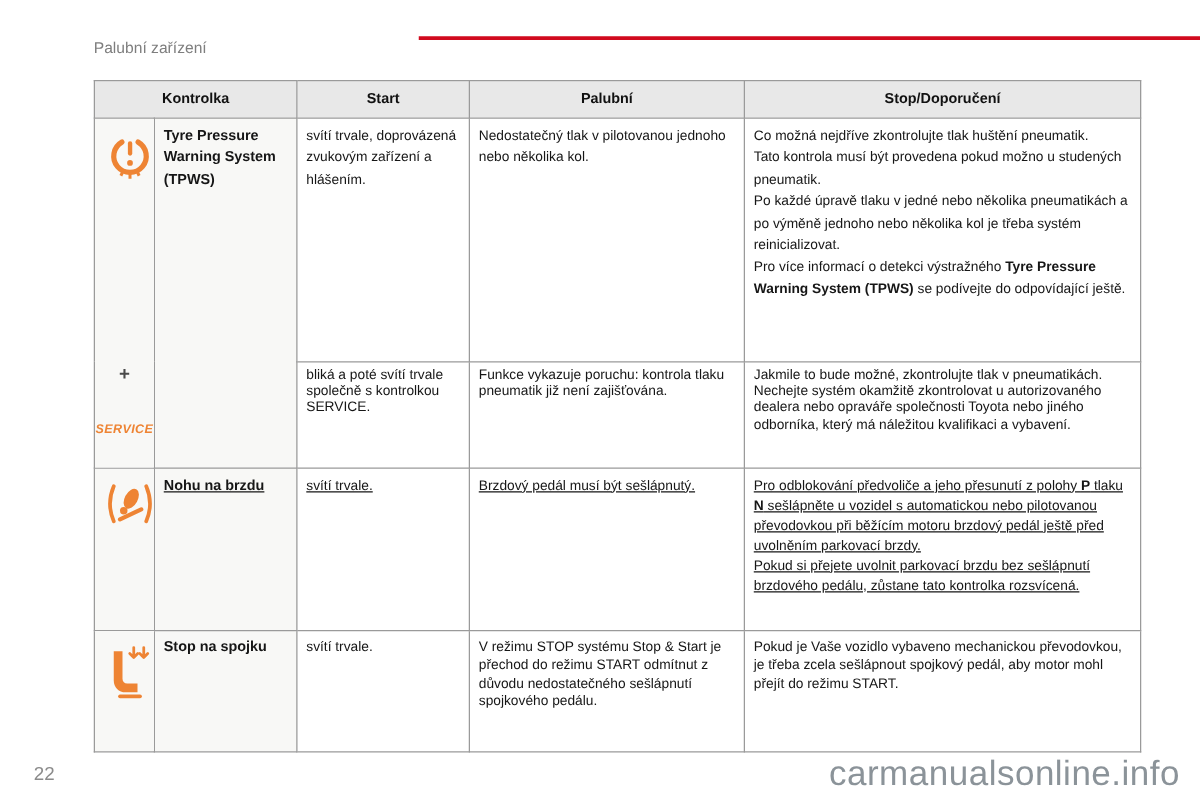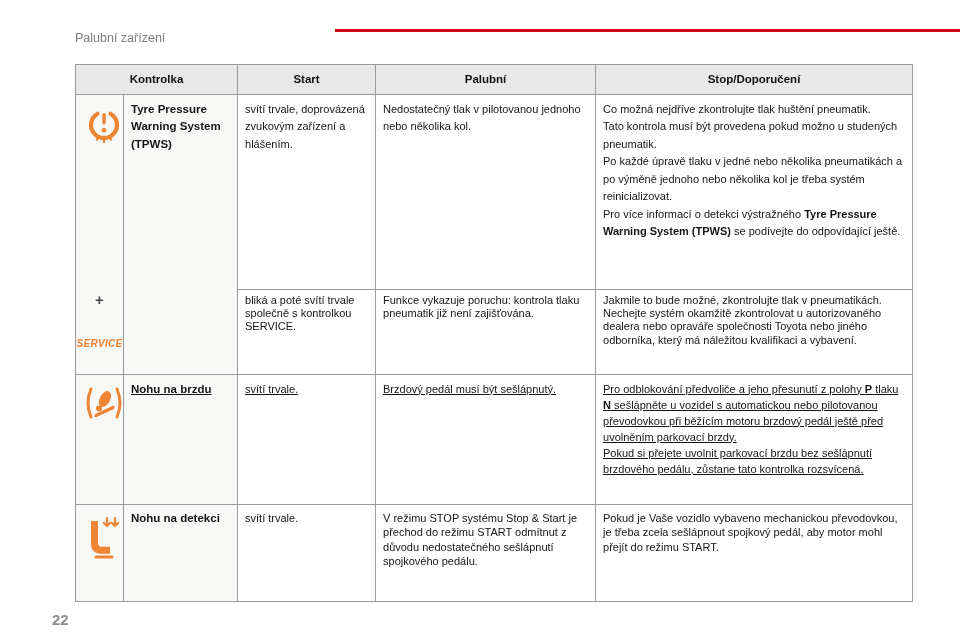--- a/index.html
+++ b/index.html
@@ -36,22 +36,22 @@
   .plus { position:absolute; top:196px; left:0; right:0; text-align:center;
           font-size:15px; font-weight:bold; color:#4a4a4a; }
   .service { position:absolute; top:220px; left:0; right:0; text-align:center;
              font-size:10px; font-weight:bold; font-style:italic;
              color:#ee8434; letter-spacing:0.3px;margin-top:20px; }
 
   .icon { display:inline-block; }
   .icon svg { display:block; margin:0 auto; }
   .icon-pad { padding-top:4px; }
 
-  .page-number { position:absolute; left:52px; bottom:12px; font-size:15px;
-                 font-weight:bold; color:#8b8b8b; }
+  .page-number { position:absolute; left:27px; bottom:12px; font-size:15px;
+                 font-weight:normal; color:#8b8b8b; }
   .watermark { position:absolute; right:16px; bottom:5px; font-size:28px;
                color:#8b9399; letter-spacing:0.4px; }
 </style>
 </head>
 <body>
 
 <div class="page">
 
   <div class="section-header">Palubní zařízení</div>
   <div class="top-rule"></div>
@@ -128,24 +128,25 @@
         <td class="icon-cell">
           <span class="icon icon-pad">
             <svg width="38" height="50" viewBox="0 0 38 50">
               <path d="M24 3 v8 m-3.2 -3.2 L24 11 l3.2 -3.2" fill="none" stroke="#ee8434" stroke-width="2.2" stroke-linecap="round" stroke-linejoin="round"></path>
               <path d="M32 3 v8 m-3.2 -3.2 L32 11 l3.2 -3.2" fill="none" stroke="#ee8434" stroke-width="2.2" stroke-linecap="round" stroke-linejoin="round"></path>
               <path d="M8 6 h7 v22 c0 2.2 1.6 3.8 3.8 3.8 H27 v7 H17.5 c-5.5 0 -9.5 -4 -9.5 -9.5 z" fill="#ee8434"></path>
               <path d="M29 42 h-16" stroke="#ee8434" stroke-width="3" stroke-linecap="round"></path>
             </svg>
           </span>
         </td>
-        <td class="label-cell">Nohu na detekci</td>
+        <td class="label-cell">Stop na spojku</td>
         <td>svítí trvale.</td>
         <td>V režimu STOP systému Stop &amp; Start je přechod do režimu START odmítnut z důvodu nedostatečného sešlápnutí spojkového pedálu.</td>
         <td class="rich"><span>Pokud je Vaše vozidlo vybaveno mechanickou převodovkou, je třeba zcela sešlápnout spojkový pedál, aby motor mohl přejít do režimu START.</span></td>
       </tr>
 
     </tbody>
   </table>
 
   <div class="page-number">22</div>
+  <div class="watermark">carmanualsonline.info</div>
 
 </div>
 
 </body></html>

